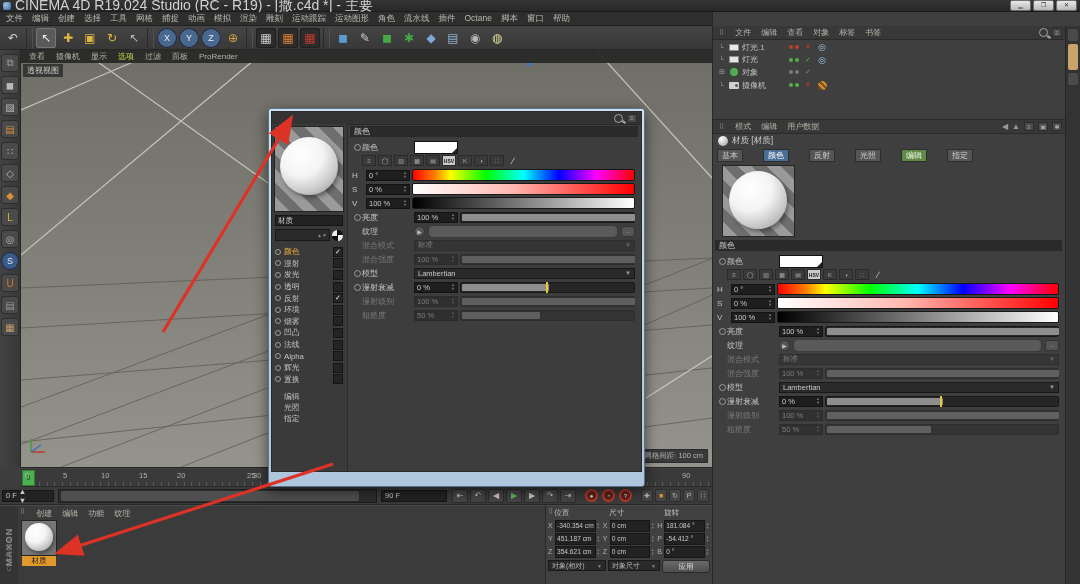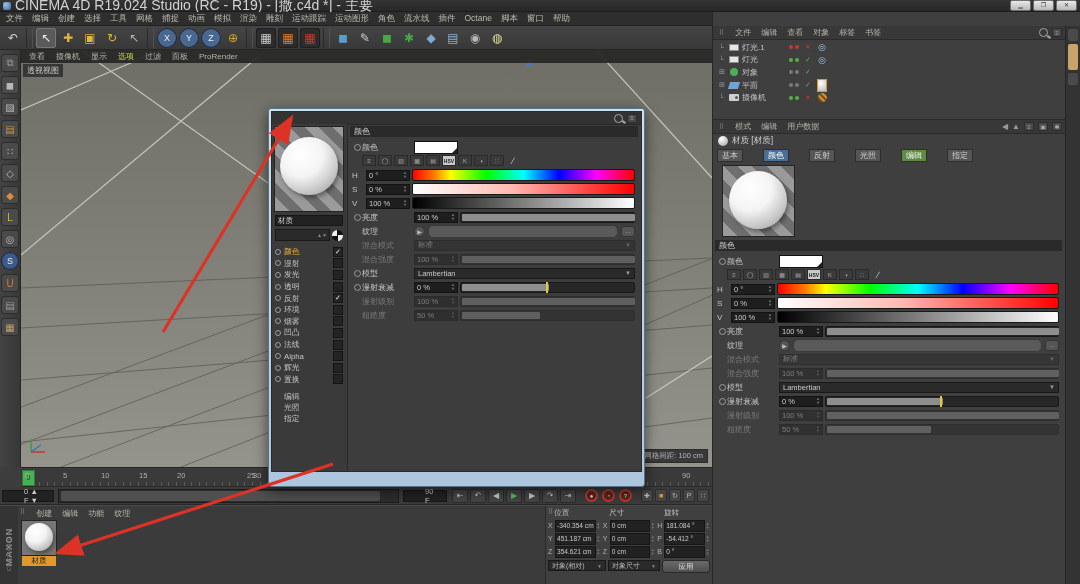--- a/index.html
+++ b/index.html
@@ -55,21 +55,21 @@
   
   #ruler{left:21px;top:469px;width:691px;height:17px;background:#3a3a3a;border-bottom:1px solid #2a2a2a}
   #ruler .tickmarks{position:absolute;left:3px;right:0;bottom:0;height:4px;
       background:repeating-linear-gradient(90deg,#5a5a5a 0 1px,transparent 1px 7.6px)}
   #ruler .num{position:absolute;top:2px;font-size:7.5px;color:#b0b0b0}
   #playhead{position:absolute;left:1px;top:1px;width:11px;height:14px;background:#49b152;border:1px solid #2c7c33;
             color:#0c3210;font-size:7px;text-align:center;line-height:13px}
   #transport{left:0;top:487px;width:712px;height:18px;background:#3b3b3b;border-bottom:1px solid #282828;
              display:flex;align-items:center;padding:0 2px;box-sizing:border-box}
   .fld{height:12px;background:#222;border:1px solid #161616;color:#c9c9c9;display:flex;align-items:center;
-       padding:0 21px;box-sizing:border-box;font-size:7.5px}
+       padding:0 3px;box-sizing:border-box;font-size:7.5px}
   #rangebar{flex:1;height:12px;margin:0 4px;background:#2d2d2d;border:1px solid #1d1d1d;position:relative}
   #rangebar .handle{position:absolute;left:2px;top:1px;bottom:1px;width:94%;background:#4f4f4f;border-radius:2px}
   .tpb{width:16px;height:14px;margin:0 1px;background:#454545;box-shadow:inset 0 0 0 1px #2c2c2c;border-radius:2px;
        display:flex;align-items:center;justify-content:center;font-size:8px;color:#c9c9c9}
   .rec{width:13px;height:13px;margin:0 2px;border-radius:50%;border:2px solid #c0372b;background:#5a241d;
        display:flex;align-items:center;justify-content:center;font-size:6px;color:#f0d9d5;box-sizing:border-box}
   .tgl{width:12px;height:13px;margin:0 1px;background:#454545;box-shadow:inset 0 0 0 1px #2c2c2c;border-radius:2px;
        display:flex;align-items:center;justify-content:center;font-size:7px}
 
   
@@ -359,21 +359,21 @@
   </div>
 
   <div class="abs" id="transport">
     <span class="fld" style="width:52px">
       <span>0 F</span>
         <span class="val st" style="border:0;background:none;width:6px">▲<br>▼</span>
     </span>
     <span id="rangebar">
         <span class="handle"></span>
       </span>
-    <span class="fld" style="width:36px">
+    <span class="fld" style="width:66px">
       <span>90 F</span>
     </span>
     <span id="tpbuttons" style="display:flex;margin-left:4px">
         <span class="tpb">⇤</span>
         <span class="tpb">↶</span>
         <span class="tpb">◀</span>
         <span class="tpb" style="color: rgb(88, 192, 88);">▶</span>
         <span class="tpb">▶</span>
         <span class="tpb">↷</span>
         <span class="tpb">⇥</span>
@@ -530,33 +530,20 @@
           <span class="exp">⊞</span>
           <span class="oic">
             <span class="ic-null"></span>
           </span>
           <span class="nm">对象</span>
           <span class="dot" style="background: rgb(122, 122, 122);"></span>
           <span class="dot" style="background: rgb(122, 122, 122);"></span>
           <span class="mark" style="color: rgb(88, 176, 69);">✓</span>
         </div>
         <div class="orow">
-          <span class="exp">⊞</span>
-          <span class="oic">
-            <span class="ic-plane"></span>
-          </span>
-          <span class="nm">平面</span>
-          <span class="dot" style="background: rgb(122, 122, 122);"></span>
-          <span class="dot" style="background: rgb(122, 122, 122);"></span>
-          <span class="mark" style="color: rgb(88, 176, 69);">✓</span>
-          <span class="tag">
-            <span class="tag-mat"></span>
-          </span>
-        </div>
-        <div class="orow">
           <span class="exp">└</span>
           <span class="oic">
             <span class="ic-camera"></span>
           </span>
           <span class="nm">摄像机</span>
           <span class="dot" style="background: rgb(88, 176, 69);"></span>
           <span class="dot" style="background: rgb(88, 176, 69);"></span>
           <span class="mark" style="color: rgb(194, 59, 47);">✕</span>
           <span class="tag">
             <span class="tag-prot"></span>

